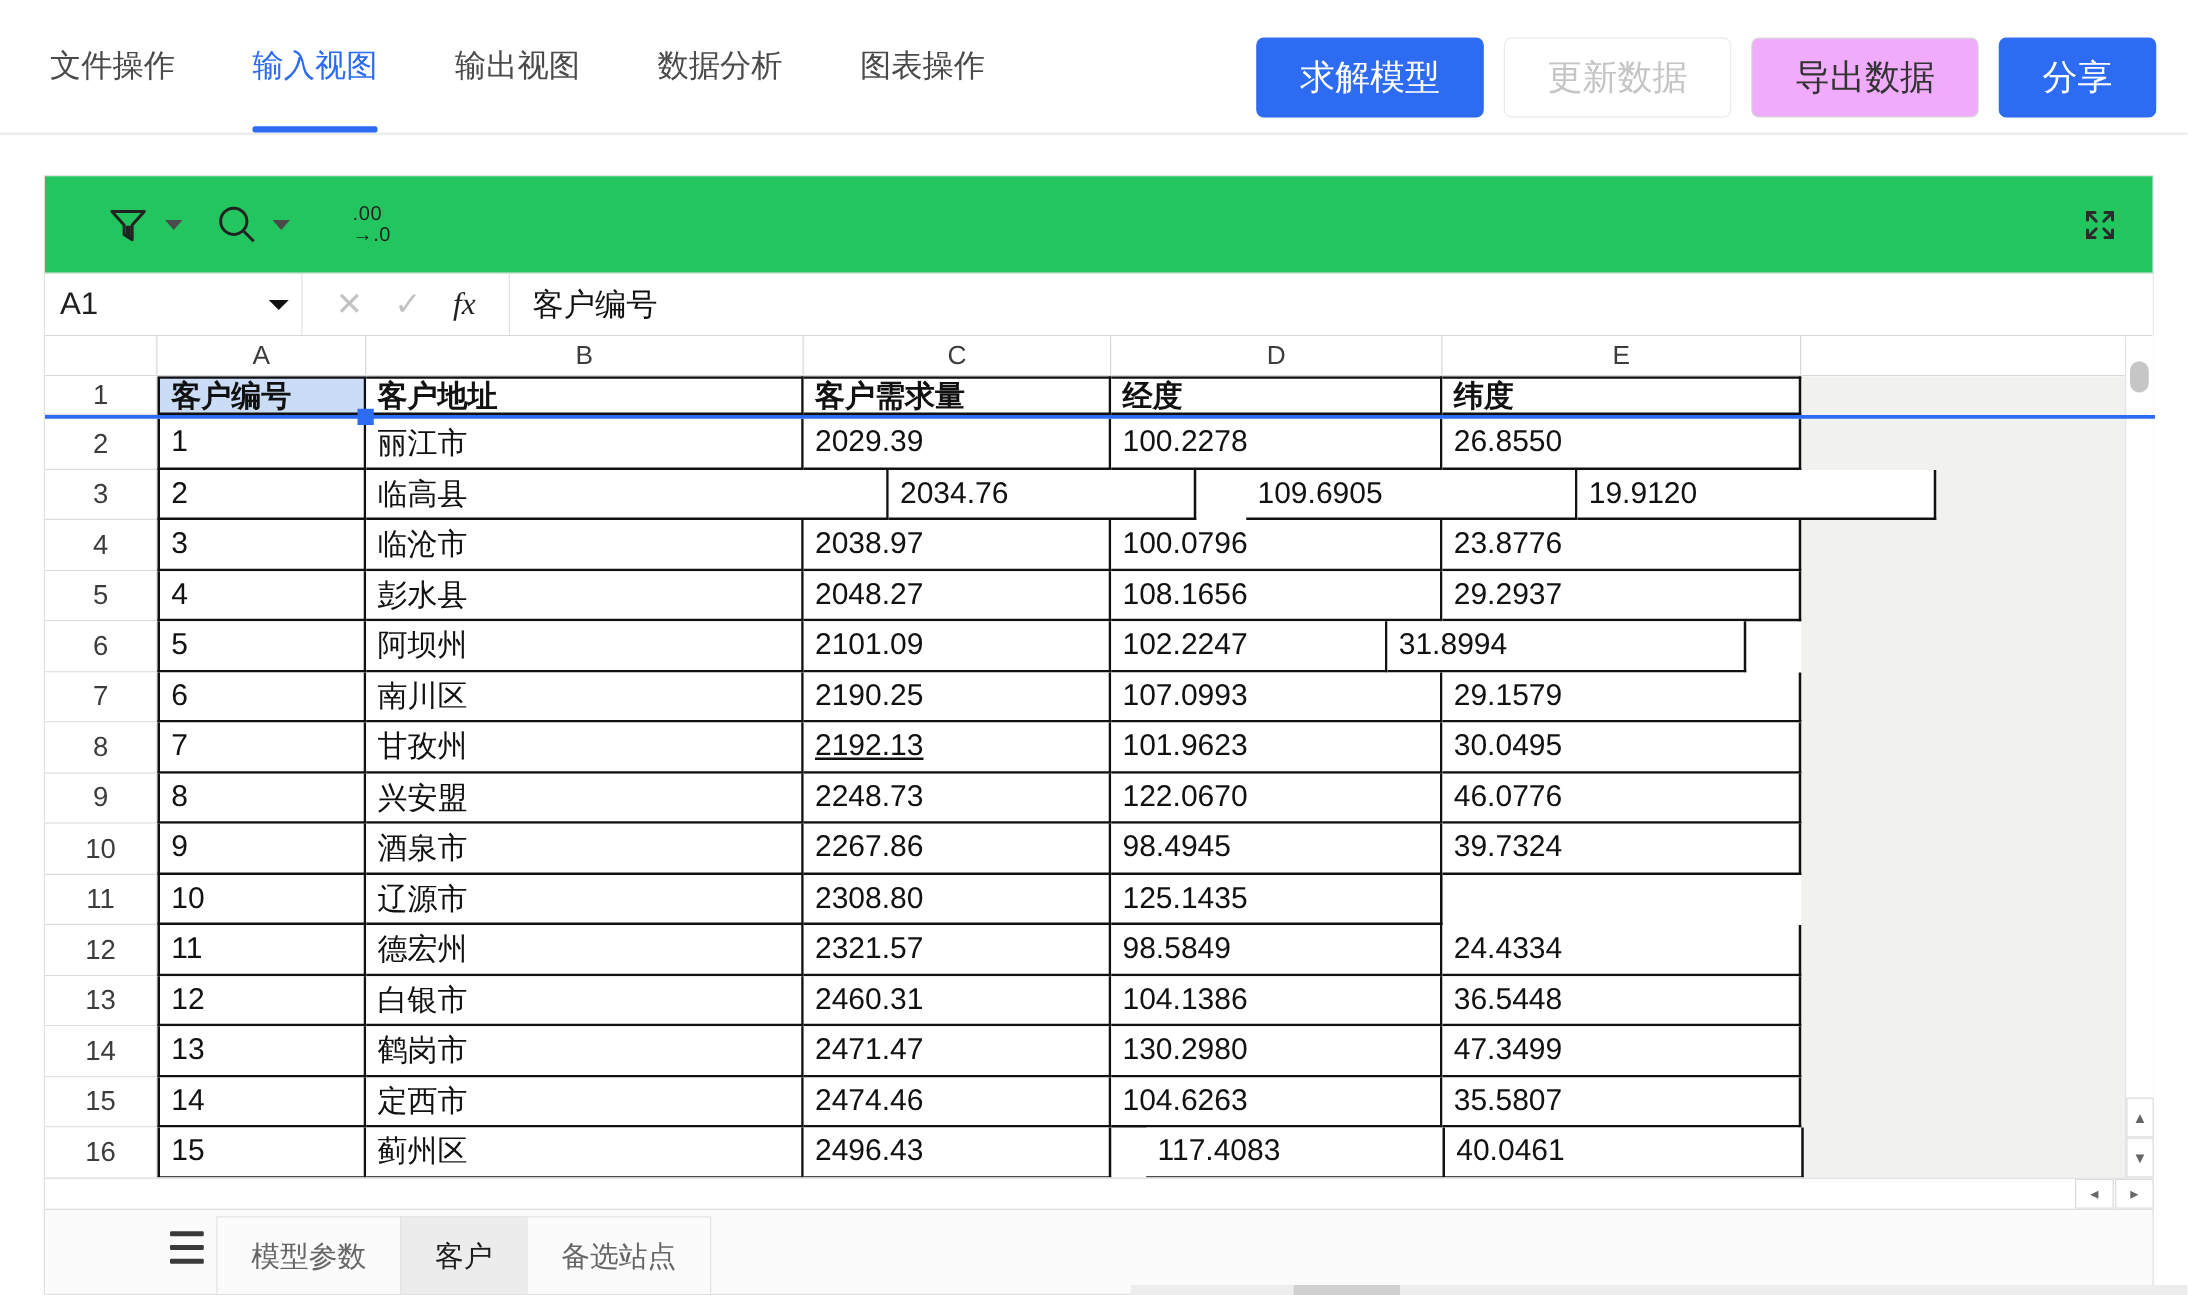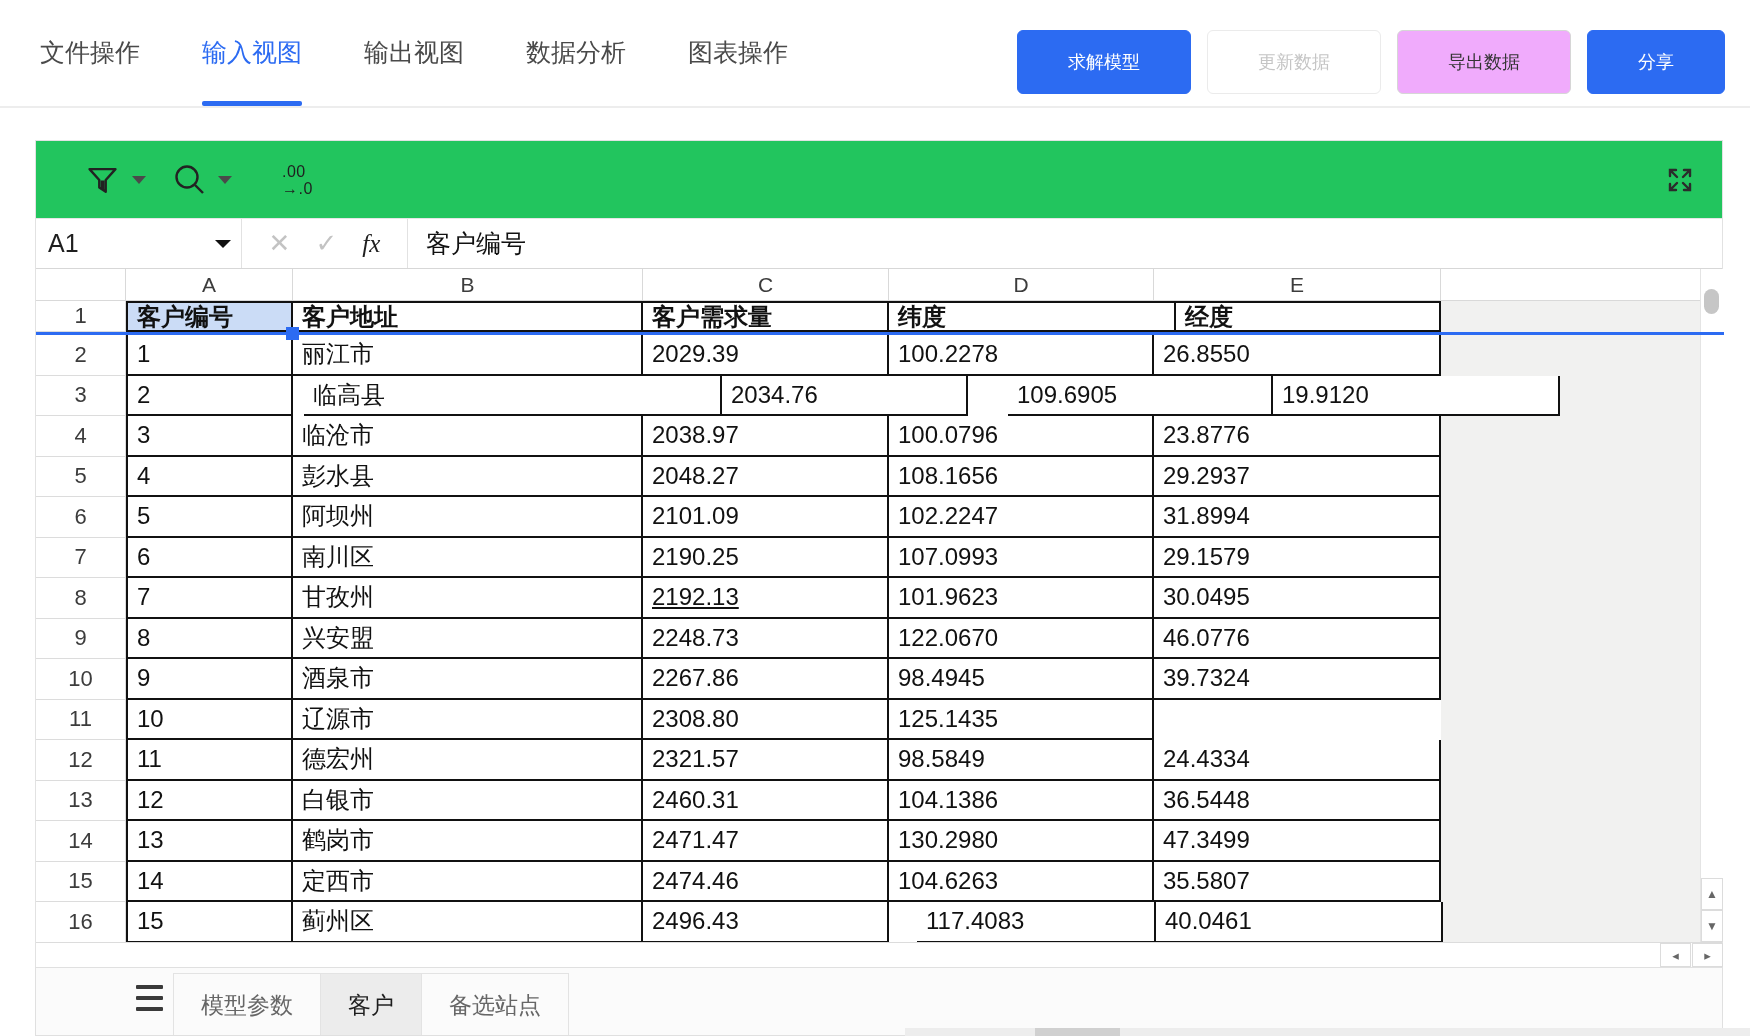--- a/index.html
+++ b/index.html
@@ -11,21 +11,21 @@
     -webkit-font-smoothing:antialiased;
   }
   
   .topnav{position:absolute;left:0;top:0;width:1750px;height:106px;border-bottom:2px solid #ededed;background:#fff;}
   .nav-tabs{position:absolute;left:40px;top:0;height:106px;display:flex;gap:62px;}
   .nav-tab{position:relative;height:104px;display:flex;align-items:center;font-size:25px;color:#4a4a4a;cursor:pointer;white-space:nowrap;}
   .nav-tab.active{color:#2c6bf2;font-weight:500;}
   .nav-tab.active::after{content:"";position:absolute;left:0;right:0;bottom:-2px;height:5px;background:#2c6bf2;border-radius:2px;}
   .nav-buttons{position:absolute;right:25px;top:30px;display:flex;gap:16px;}
   .btn{height:64px;border-radius:6px;display:flex;align-items:center;justify-content:center;
-       font-size:18px;padding:0 50px;box-sizing:border-box;cursor:pointer;white-space:nowrap;}
+       font-size:28px;padding:0 34px;box-sizing:border-box;cursor:pointer;white-space:nowrap;}
   .btn.primary{background:#2c6bf2;color:#fff;border:1px solid #2c6bf2;}
   .btn.default{background:#f0abfc;color:#333;border:1px solid #d6d6d6;}
   .btn.disabled{background:#fff;color:#c5c5c5;border:1px solid #ebebeb;cursor:default;}
   
   .panel{position:absolute;left:35px;top:140px;width:1688px;height:827px;background:#fff;border:1px solid #e2e2e2;box-sizing:border-box;}
   .toolbar{position:absolute;left:0;top:0;width:100%;height:78px;background:#22c55e;border-bottom:1px solid #e6e6e6;box-sizing:border-box;}
   .tb-icon{position:absolute;top:0;height:78px;display:flex;align-items:center;cursor:pointer;}
   .caret{width:0;height:0;border-left:7px solid transparent;border-right:7px solid transparent;border-top:8px solid #4a4a4a;}
   .numfmt{font-size:16px;line-height:17px;color:#1f1f1f;font-weight:500;letter-spacing:0.5px;}
   
@@ -155,36 +155,36 @@
       <div class="lt fill" style="flex: 1 1 0%;"></div>
     </div>
 
   <div class="gridbody">
     <div class="greyarea"></div>
     <div class="grow" id="row1">
         <div class="rn">1</div>
         <div class="c first sel" style="width: 167px;">客户编号</div>
         <div class="c" style="width: 350px;">客户地址</div>
         <div class="c" style="width: 246px;">客户需求量</div>
+        <div class="c" style="width: 265px;">经度</div>
         <div class="c" style="width: 287px;">纬度</div>
-        <div class="c" style="width: 265px;">经度</div>
       </div>
     <div id="grid-rows">
         <div class="grow">
           <div class="rn">2</div>
           <div class="c first" style="width: 167px;">1</div>
           <div class="c" style="width: 350px;">丽江市</div>
           <div class="c" style="width: 246px;">2029.39</div>
           <div class="c" style="width: 265px;">100.2278</div>
           <div class="c" style="width: 287px;">26.8550</div>
         </div>
         <div class="grow">
           <div class="rn">3</div>
           <div class="c first" style="width: 167px;">2</div>
-          <div class="c" style="width: 418px; margin-left: 11px;">临高县</div>
+          <div class="c" style="width: 418px;">临高县</div>
           <div class="c" style="width: 246px;">2034.76</div>
           <div class="c" style="width: 265px; margin-left: 40px;">109.6905</div>
           <div class="c" style="width: 287px;">19.9120</div>
         </div>
         <div class="grow">
           <div class="rn">4</div>
           <div class="c first" style="width: 167px;">3</div>
           <div class="c" style="width: 350px;">临沧市</div>
           <div class="c" style="width: 246px;">2038.97</div>
           <div class="c" style="width: 265px;">100.0796</div>
@@ -196,21 +196,21 @@
           <div class="c" style="width: 350px;">彭水县</div>
           <div class="c" style="width: 246px;">2048.27</div>
           <div class="c" style="width: 265px;">108.1656</div>
           <div class="c" style="width: 287px;">29.2937</div>
         </div>
         <div class="grow">
           <div class="rn">6</div>
           <div class="c first" style="width: 167px;">5</div>
           <div class="c" style="width: 350px;">阿坝州</div>
           <div class="c" style="width: 246px;">2101.09</div>
-          <div class="c" style="width: 265px;">102.2247</div>
+          <div class="c" style="width: 221px;">102.2247</div>
           <div class="c" style="width: 287px;">31.8994</div>
         </div>
         <div class="grow">
           <div class="rn">7</div>
           <div class="c first" style="width: 167px;">6</div>
           <div class="c" style="width: 350px;">南川区</div>
           <div class="c" style="width: 246px;">2190.25</div>
           <div class="c" style="width: 265px;">107.0993</div>
           <div class="c" style="width: 287px;">29.1579</div>
         </div>

